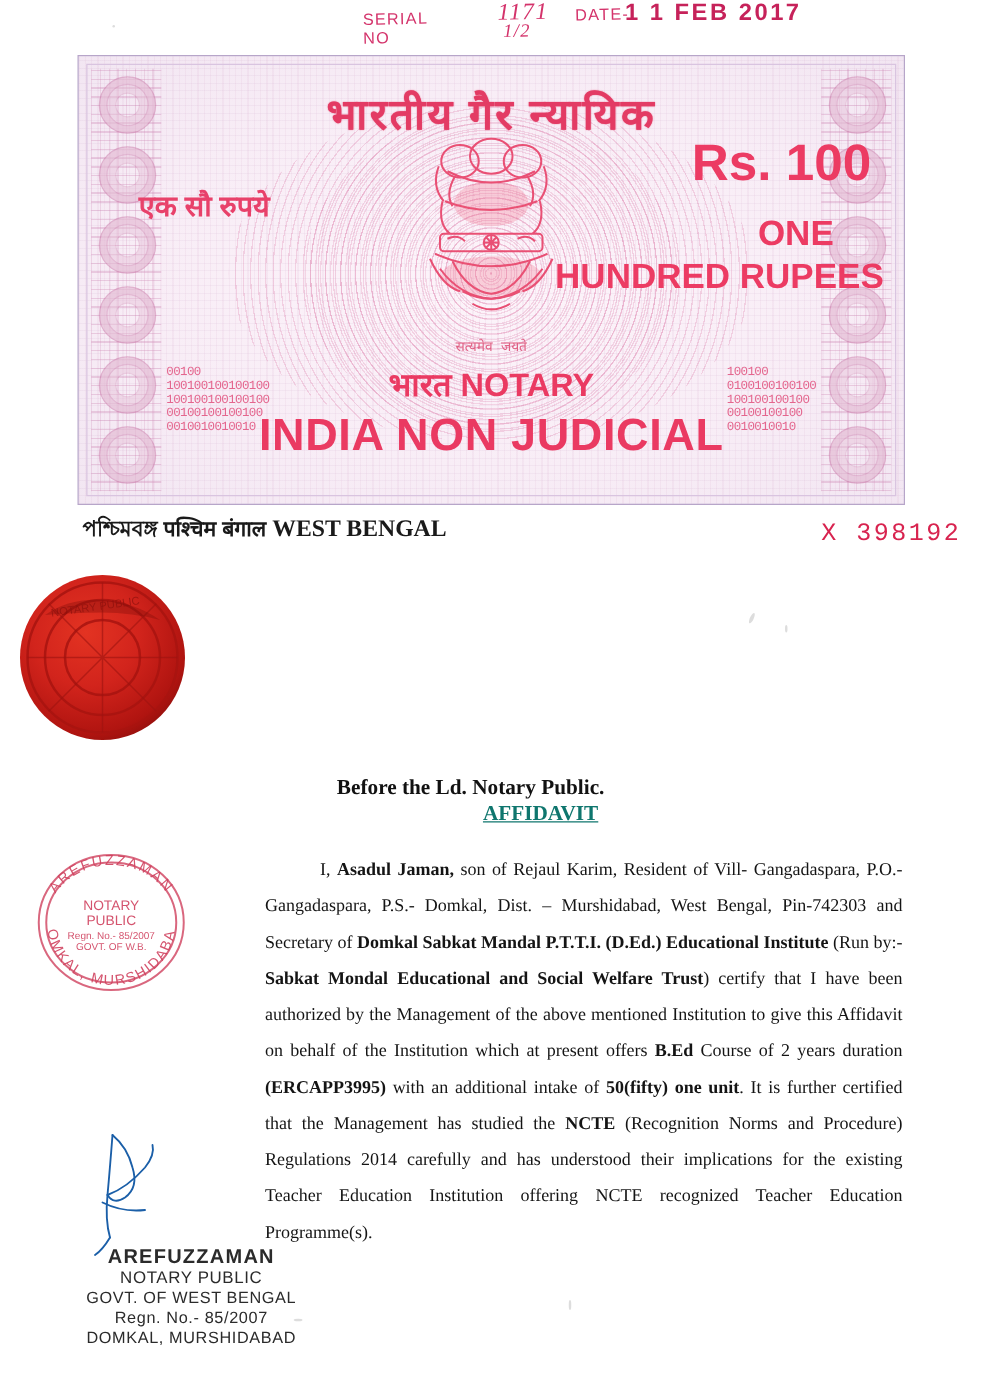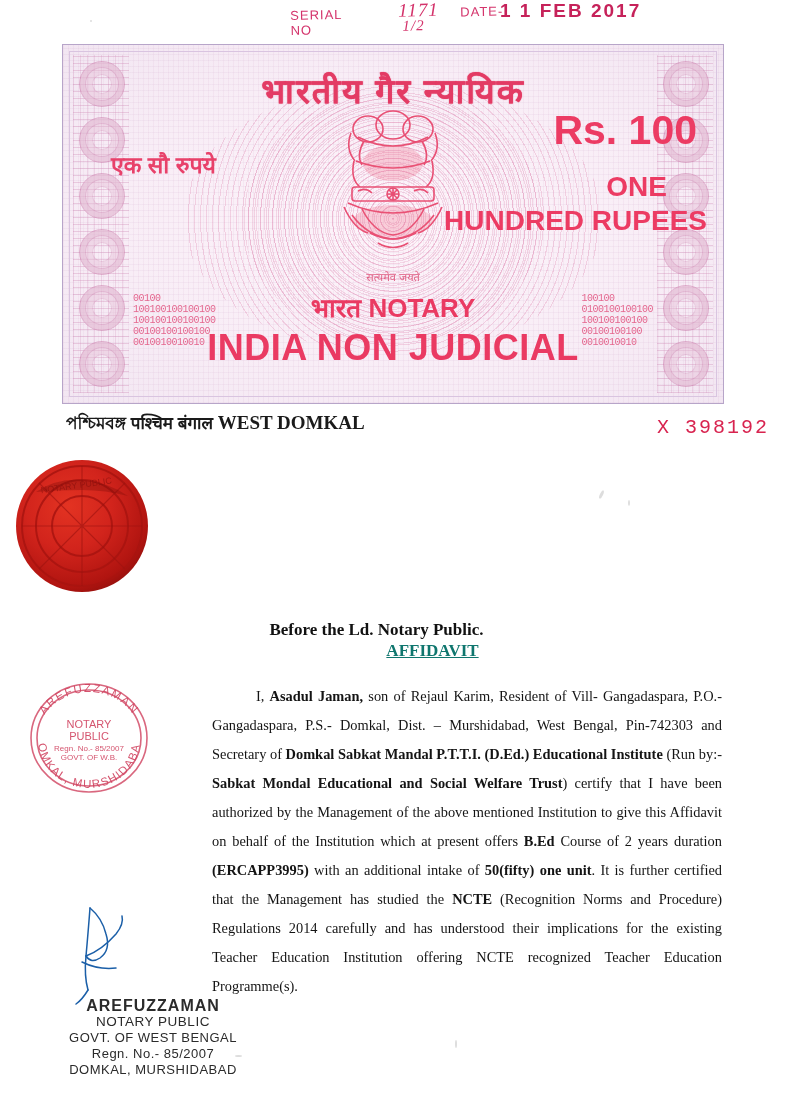--- a/index.html
+++ b/index.html
@@ -200,21 +200,21 @@
     top: 58px;
     transform: translateX(-50%);
     width: 150px;
     height: 190px;
     opacity: .95;
   }
   .satyameva {
     position: absolute;
     left: 50%; top: 224px;
     transform: translateX(-50%);
-    font-family: Liberation Sans, sans-serif;
+    font-family: Liberation Mono, monospace;
     font-size: 11px;
     color: #e06084;
     white-space: nowrap;
   }
 
   
   .west-bengal {
     position: absolute;
     top: 410px; left: 66px;
     font-family: "Liberation Serif", serif;
@@ -397,21 +397,21 @@
 
   <div class="micro-left">00100<br>100100100100100<br>100100100100100<br>00100100100100<br>0010010010010</div>
   <div class="micro-right">100100<br>0100100100100<br>100100100100<br>00100100100<br>0010010010</div>
 
   <div class="bharat-india">भारत NOTARY</div>
   <div class="india-non-judicial">INDIA NON JUDICIAL</div>
 </div>
 
 <div class="west-bengal">
   <span class="wb-bengali">পশ্চিমবঙ্গ पश्चिम बंगाल</span>
-  <span>WEST DOMKAL</span>
+  <span>WEST BENGAL</span>
 </div>
 <div class="serial-x">X 398192</div>
 
 <svg class="wax-seal" viewBox="0 0 140 140">
   <defs>
     <radialGradient id="wax" cx="40%" cy="35%" r="72%">
       <stop offset="0%" stop-color="#e33322"></stop>
       <stop offset="45%" stop-color="#d2241c"></stop>
       <stop offset="85%" stop-color="#b01410"></stop>
       <stop offset="100%" stop-color="#8e0f0c"></stop>

